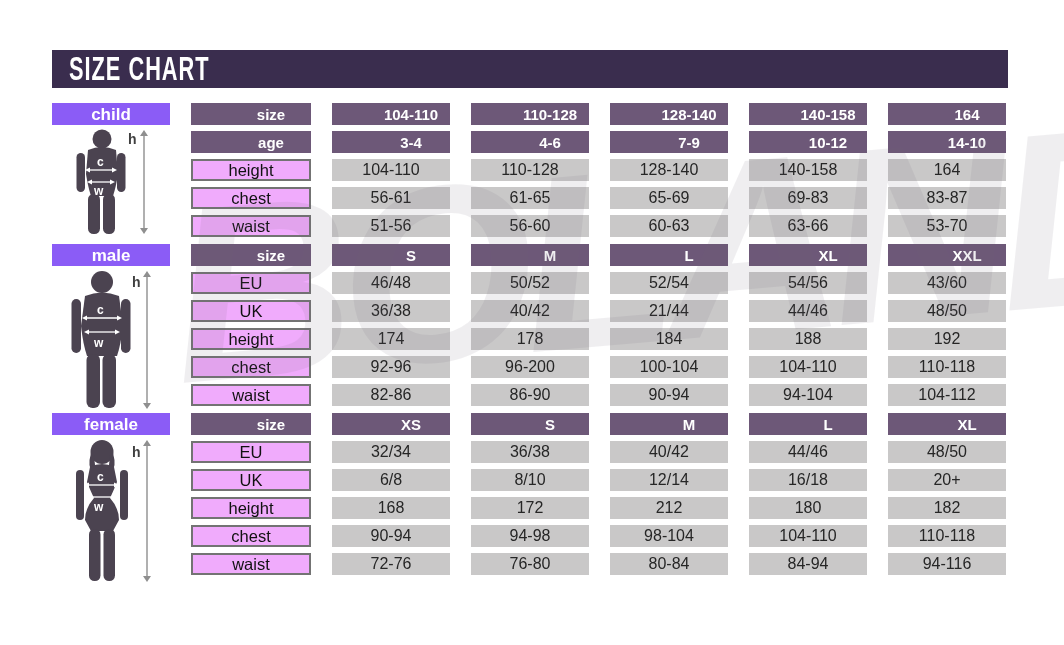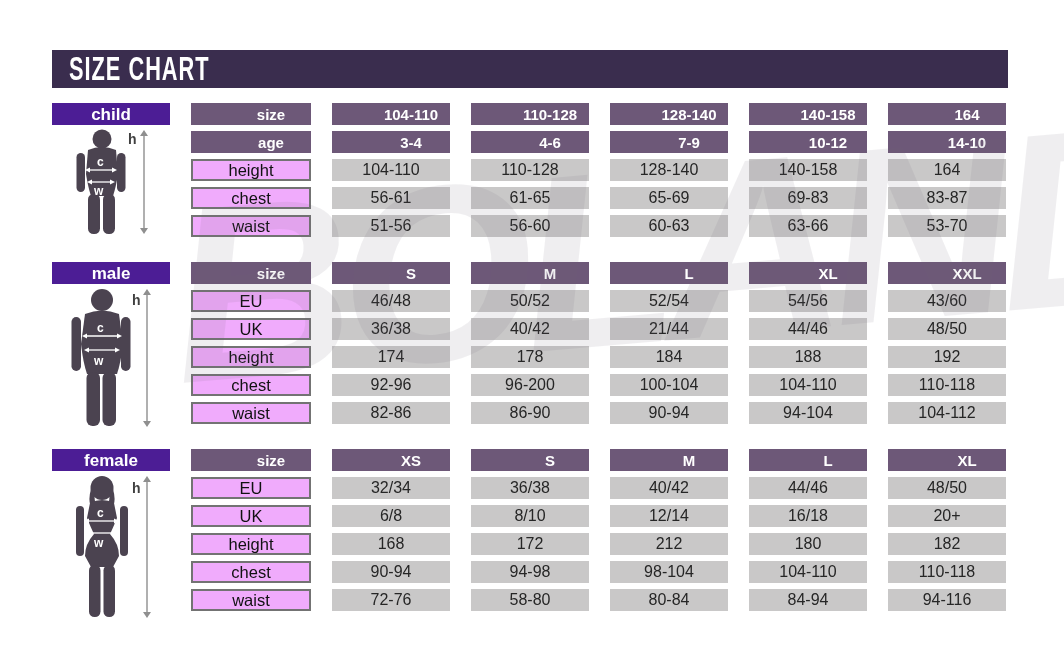--- a/index.html
+++ b/index.html
@@ -14,27 +14,27 @@
   .titlebar .ttl {
     color:#fff; font-weight:700; font-size:33px; letter-spacing:1.5px;
     transform:scaleX(0.66); transform-origin:0 50%; margin-left:17px; white-space:nowrap;
   }
   .tables { position:absolute; left:52px; top:103px; z-index:2; }
   .grid {
     display:grid;
     grid-template-columns:118px 120px repeat(5, 118px);
     column-gap:21px; grid-auto-rows:22px; row-gap:6px;
   }
-  .grid + .grid { margin-top:25px; }
+  .grid + .grid { margin-top:7px; }
   .cell {
     display:flex; align-items:center; justify-content:center;
     font-size:16px; color:#262626; line-height:1;
   }
   .ph { background:#6d5878; color:#ffffff; font-weight:700; font-size:15px;padding-left:40px; }
-  .sh { background:#4c1d95; color:#ffffff; font-weight:700; font-size:17px; }
+  .sh { background:#8b5cf6; color:#ffffff; font-weight:700; font-size:17px; }
   .wl { background:#f0abfc; border:2px solid #737373; box-sizing:border-box; font-size:16.5px; color:#111; }
   .gv { background:#c9c8c8; }
   .fig { grid-column:1; position:relative; }
   .fig-child { grid-row:2 / span 4; }
   .fig-adult { grid-row:2 / span 5; }
   .fig svg { position:absolute; left:0; top:-2px; overflow:visible; }
   .sil { fill:#4b4350; }
   .mline { stroke:#8f8f8f; stroke-width:1.4; }
   .mtri { fill:#8f8f8f; }
   .wline { stroke:#ffffff; stroke-width:1.3; }
@@ -248,20 +248,20 @@
 
       <div class="cell wl">chest</div>
       <div class="cell gv">90-94</div>
       <div class="cell gv">94-98</div>
       <div class="cell gv">98-104</div>
       <div class="cell gv">104-110</div>
       <div class="cell gv">110-118</div>
 
       <div class="cell wl">waist</div>
       <div class="cell gv">72-76</div>
-      <div class="cell gv">58-80</div>
+      <div class="cell gv">76-80</div>
       <div class="cell gv">80-84</div>
       <div class="cell gv">84-94</div>
       <div class="cell gv">94-116</div>
     </div>
 
   </div>
 </div>
 
 </body></html>

